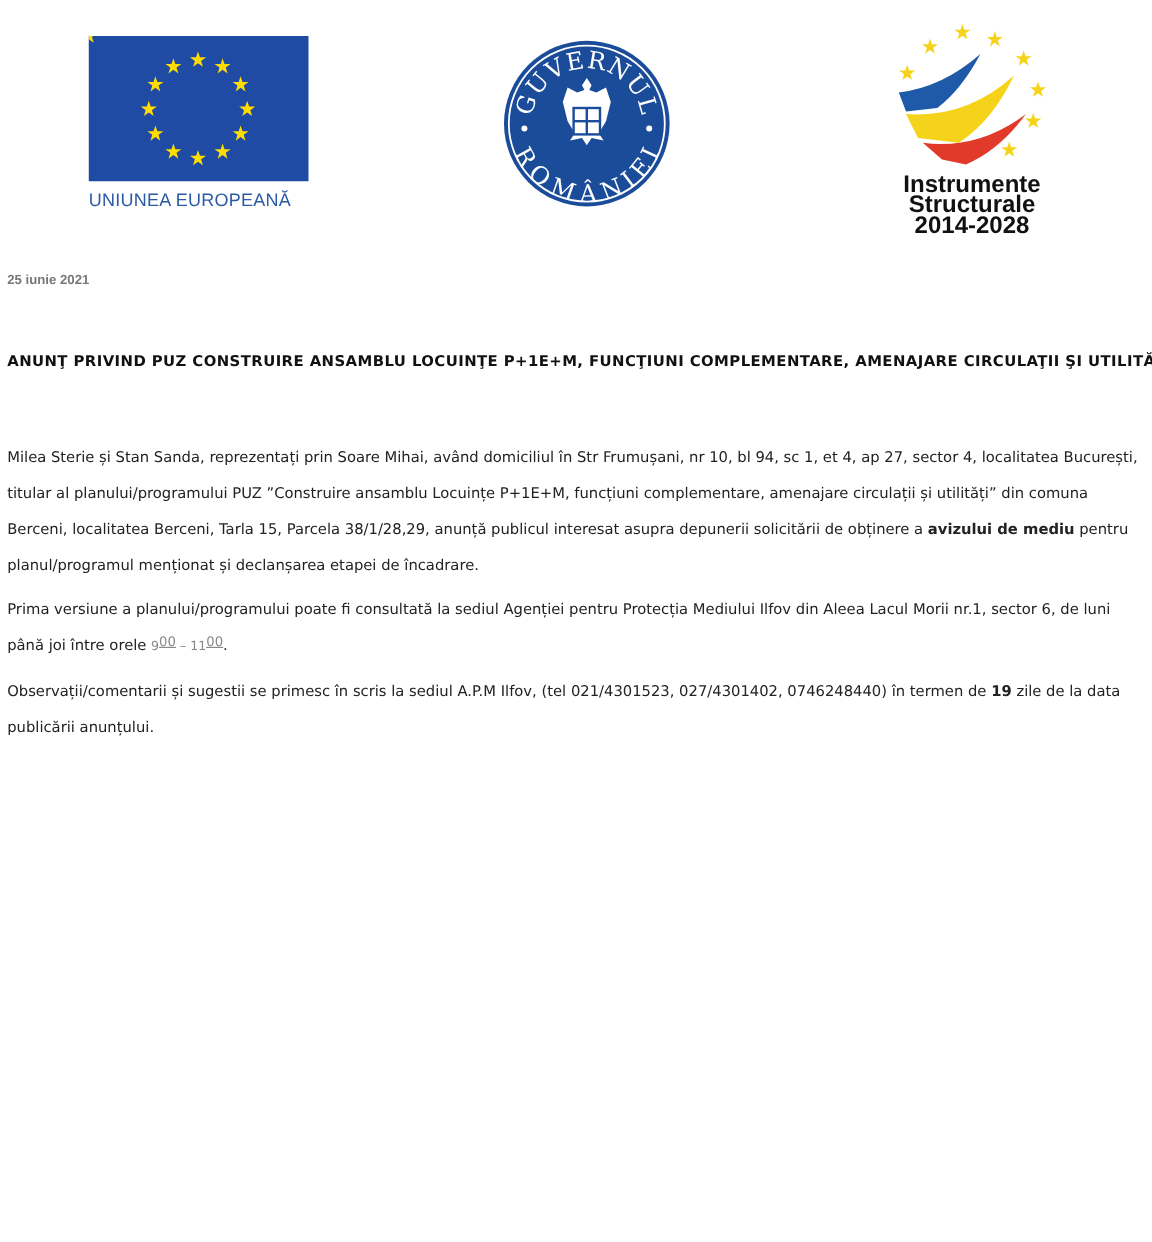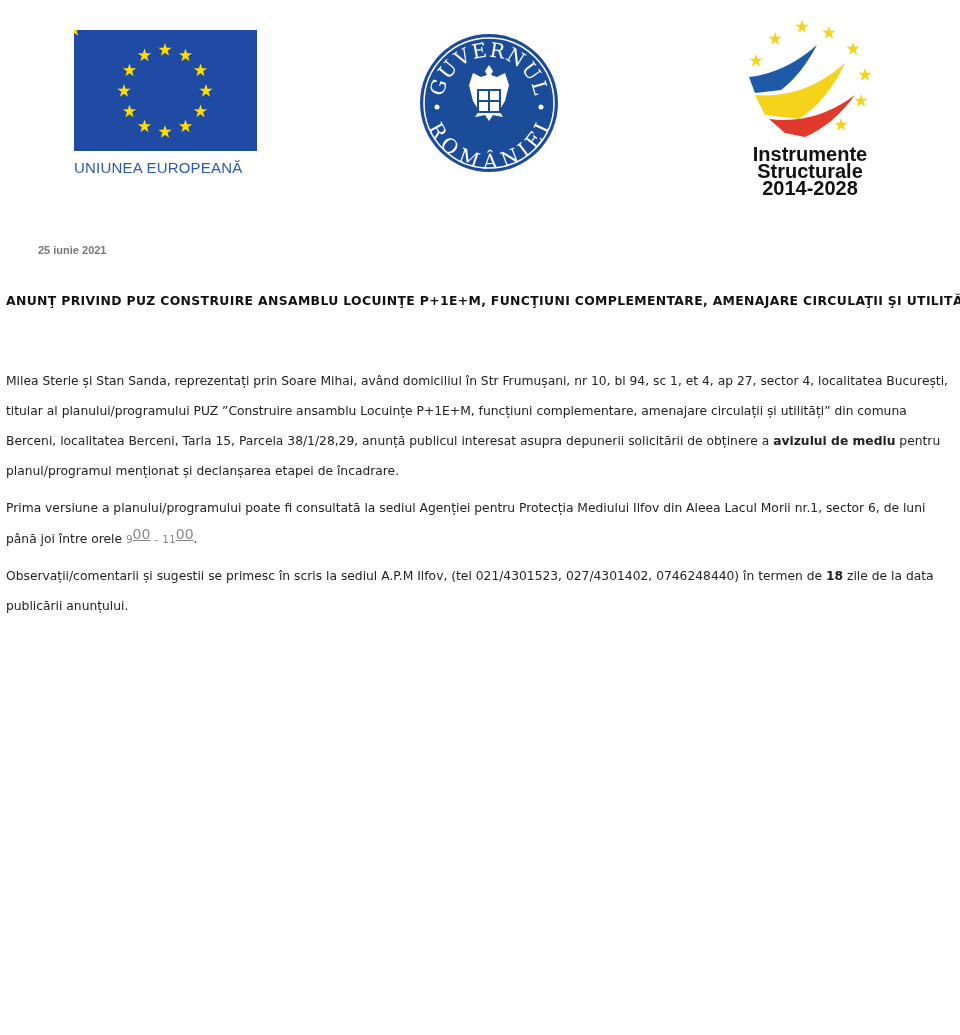--- a/index.html
+++ b/index.html
@@ -7,28 +7,28 @@
            font-family: "DejaVu Sans", sans-serif; color: #222; }
     .logos { position: absolute; top: 0; left: 0; width: 960px; height: 200px; }
     .eu { position: absolute; left: 74px; top: 30px; width: 151px; }
     .eu-flag { width: 183px; height: 121px; background: #1f4ba5; position: relative; }
     .eu-caption { margin-top: 8px; text-align: center; color: #2d5aa8;
                   font-family: "Liberation Sans", sans-serif; font-size: 15px; letter-spacing: 0.2px; white-space: nowrap; }
     .gov { position: absolute; left: 419px; top: 33px; width: 140px; height: 140px; }
     .is { position: absolute; left: 715px; top: 15px; width: 190px; }
     .is-caption { text-align: center; color: #111; font-family: "Liberation Sans", sans-serif;
                   font-weight: bold; font-size: 20px; line-height: 17px; margin-top: 2px; }
-    .date { position: absolute; left: 6px; top: 244px; font-size: 11px; font-weight: bold; color: #777;
-            font-family: "Liberation Sans", sans-serif; margin-left: 32px; }
+    .date { position: absolute; left: 6px; top: 228px; font-size: 11px; font-weight: bold; color: #777;
+            font-family: "Liberation Sans", sans-serif; }
     .title { position: absolute; left: 6px; top: 293px; font-size: 12.4px; font-weight: bold; color: #111;
              letter-spacing: 0.35px; white-space: nowrap; margin: 0; }
     .body { position: absolute; left: 6px; top: 366px; width: 950px; font-size: 12.3px; line-height: 30px; color: #222; }
     .body p { margin: 0 0 7px 0; }
     .sup-time { color: #888; font-size: 10.5px; }
-    .sup-time u { position: relative; top: -4px; font-size: 14px; }
+    .sup-time u { position: relative; top: -4px; font-size: 11px; }
   </style>
 </head>
 <body>
 
 <div class="logos">
   <div class="eu">
     <div class="eu-flag">
       <svg width="183" height="121" viewBox="0 0 183 121">
         <rect width="183" height="121" fill="#1f4ba5"></rect>
         <g fill="#ffdd00">
@@ -105,14 +105,14 @@
   </div>
 </div>
 
 <div class="date">25 iunie 2021</div>
 
 <h1 class="title">ANUNŢ PRIVIND PUZ CONSTRUIRE ANSAMBLU LOCUINŢE P+1E+M, FUNCŢIUNI COMPLEMENTARE, AMENAJARE CIRCULAŢII ŞI UTILITĂŢI</h1>
 
 <div class="body">
   <p><span>Milea Sterie și Stan Sanda, reprezentați prin Soare Mihai, având domiciliul în Str Frumușani, nr 10, bl 94, sc 1, et 4, ap 27, sector 4, localitatea București, titular al planului/programului PUZ ”Construire ansamblu Locuințe P+1E+M, funcțiuni complementare, amenajare circulații și utilități” din comuna Berceni, localitatea Berceni, Tarla 15, Parcela 38/1/28,29, anunță publicul interesat asupra depunerii solicitării de obținere a </span><strong>avizului de mediu</strong><span> pentru planul/programul menționat și declanșarea etapei de încadrare.</span></p>
   <p><span>Prima versiune a planului/programului poate fi consultată la sediul Agenției pentru Protecția Mediului Ilfov din Aleea Lacul Morii nr.1, sector 6, de luni până joi între orele </span><span class="sup-time"><span>9</span><u>00</u><span> – </span><span>11</span><u>00</u></span><span>.</span></p>
-  <p><span>Observații/comentarii și sugestii se primesc în scris la sediul A.P.M Ilfov, (tel 021/4301523, 027/4301402, 0746248440) în termen de </span><strong>18</strong><span> zile de la data publicării anunțului.</span></p>
+  <p><span>Observații/comentarii și sugestii se primesc în scris la sediul A.P.M Ilfov, (tel 021/4301523, 027/4301402, 0746248440) în termen de </span><strong>19</strong><span> zile de la data publicării anunțului.</span></p>
 </div>
 
 </body></html>

